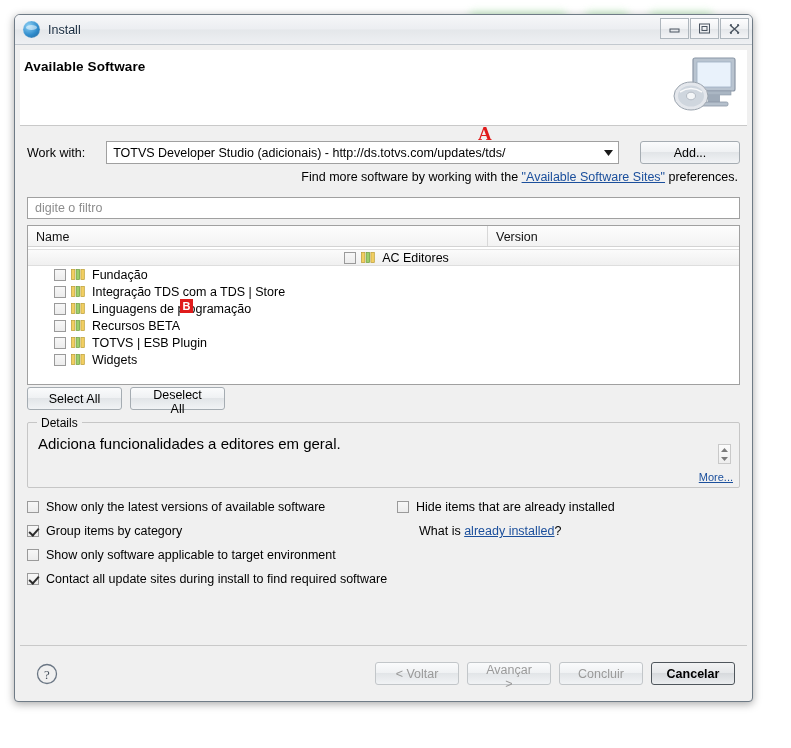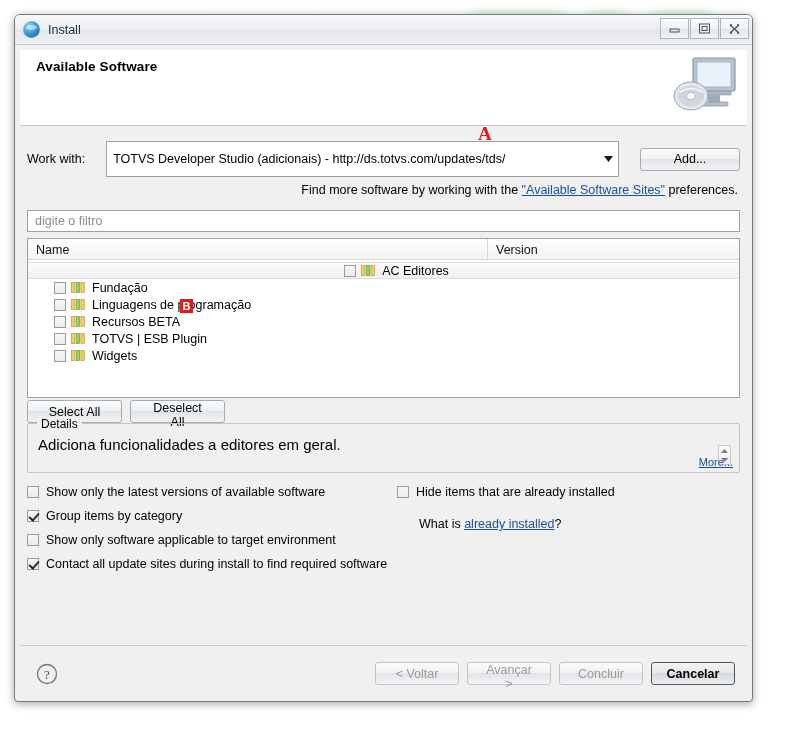--- a/index.html
+++ b/index.html
@@ -76,21 +76,21 @@
   
   .banner {
     background: #ffffff;
     border-bottom: 1px solid #c9c9c9;
     height: 76px;
     margin: 5px 5px 0 5px;
     display: flex; align-items: flex-start;
     position: relative;
     flex: 0 0 auto;
   }
-  .banner-txt { padding: 9px 0 0 16px; }
+  .banner-txt { padding: 9px 0 0 4px; }
   .banner-title { font-size: 13.5px; font-weight: bold; color: #000; letter-spacing: .1px; }
   .banner-sub { font-size: 12.5px; color: #000; margin-top: 11px; padding-left: 9px; }
   .banner-img {
     position: absolute; right: 6px; top: 2px;
     width: 72px; height: 68px;
   }
 
   
   .body {
     flex: 1 1 auto;
@@ -99,21 +99,21 @@
     position: relative;
     display: flex; flex-direction: column;
   }
 
   .row-workwith {
     display: flex; align-items: center;
     margin-top: 15px; gap: 21px;
   }
   .lbl { font-size: 12.5px; color: #000; }
   .combo {
-    flex: 1 1 auto; height: 36px;
+    flex: 1 1 auto; height: 23px;
     border: 1px solid #a0a0a0;
     background: #fff;
     display: flex; align-items: center;
     position: relative;
     padding-left: 6px;
     font-size: 12.5px; color: #000;
     overflow: hidden; white-space: nowrap;
   }
   .combo-arrow {
     position: absolute; right: 0; top: 0; bottom: 0; width: 19px;
@@ -208,25 +208,26 @@
     border-width: 0 2px 2px 0;
     transform: rotate(42deg);
   }
   .cat-icon { width: 14px; height: 11px; margin-right: 7px; flex: 0 0 auto; }
 
   .row-selbtns { margin-top: 2px; display: flex; gap: 8px; }
   .btn-sel { width: 95px; }
 
   
   .details {
+    margin-top: 12px;
     border: 1px solid #c6c6c6;
     border-radius: 2px;
     position: relative;
     padding: 12px 28px 8px 10px;
-    height: 50px;
+    height: 66px;
   }
   .details-legend {
     position: absolute; top: -7px; left: 9px;
     background: #f0f0f0;
     padding: 0 4px;
     font-size: 12px; color: #000;
   }
   .details-text { font-size: 15px; color: #000; }
   .spin {
     position: absolute; right: 8px; top: 21px;
@@ -247,21 +248,21 @@
     position: relative;
     flex: 1 1 auto;
   }
   .opt {
     display: flex; align-items: center;
     font-size: 12.5px; color: #000;
     margin-bottom: 10px;
   }
   .opt .cb { margin-right: 7px; }
   .opt-right { position: absolute; left: 370px; top: 0; }
-  .opt-right .opt { margin-bottom: 18px; }
+  .opt-right .opt { margin-bottom: 10px; }
   .whatis { font-size: 12.5px; color: #000; padding-left: 22px; }
 
   
   .footer {
     flex: 0 0 auto;
     border-top: 1px solid #c9c9c9;
     margin: 0 5px;
     height: 56px;
     display: flex; align-items: center;
     padding: 0 8px;
@@ -390,20 +391,29 @@
         <div class="trow">
           <span class="cb"></span>
           <svg class="cat-icon" viewBox="0 0 14 11">
             <rect x="0.5" y="0.5" width="3.4" height="10" fill="#f2cf63" stroke="#b99b2f" stroke-width="0.7"></rect>
             <rect x="5.2" y="0.5" width="3.4" height="10" fill="#9ccf6a" stroke="#6d9a3d" stroke-width="0.7"></rect>
             <rect x="9.9" y="0.5" width="3.4" height="10" fill="#f2cf63" stroke="#b99b2f" stroke-width="0.7"></rect>
           </svg>
           <span>Fundação</span>
         </div>
 
+        <div class="trow">
+          <span class="cb"></span>
+          <svg class="cat-icon" viewBox="0 0 14 11">
+            <rect x="0.5" y="0.5" width="3.4" height="10" fill="#f2cf63" stroke="#b99b2f" stroke-width="0.7"></rect>
+            <rect x="5.2" y="0.5" width="3.4" height="10" fill="#9ccf6a" stroke="#6d9a3d" stroke-width="0.7"></rect>
+            <rect x="9.9" y="0.5" width="3.4" height="10" fill="#f2cf63" stroke="#b99b2f" stroke-width="0.7"></rect>
+          </svg>
+          <span>Integração TDS com a TDS | Store</span>
+        </div>
 
         <div class="trow">
           <span class="cb"></span>
           <svg class="cat-icon" viewBox="0 0 14 11">
             <rect x="0.5" y="0.5" width="3.4" height="10" fill="#f2cf63" stroke="#b99b2f" stroke-width="0.7"></rect>
             <rect x="5.2" y="0.5" width="3.4" height="10" fill="#9ccf6a" stroke="#6d9a3d" stroke-width="0.7"></rect>
             <rect x="9.9" y="0.5" width="3.4" height="10" fill="#f2cf63" stroke="#b99b2f" stroke-width="0.7"></rect>
           </svg>
           <span>Linguagens de programação</span>
         </div>

